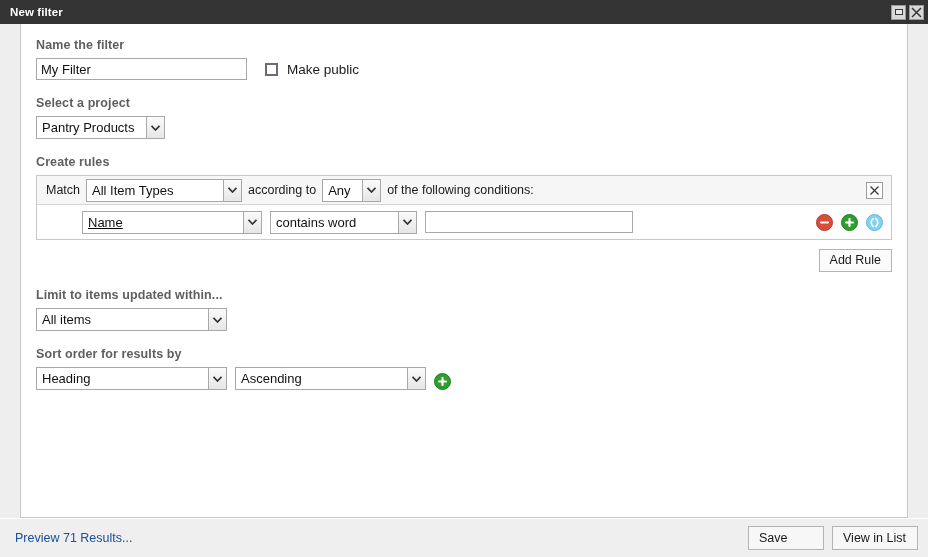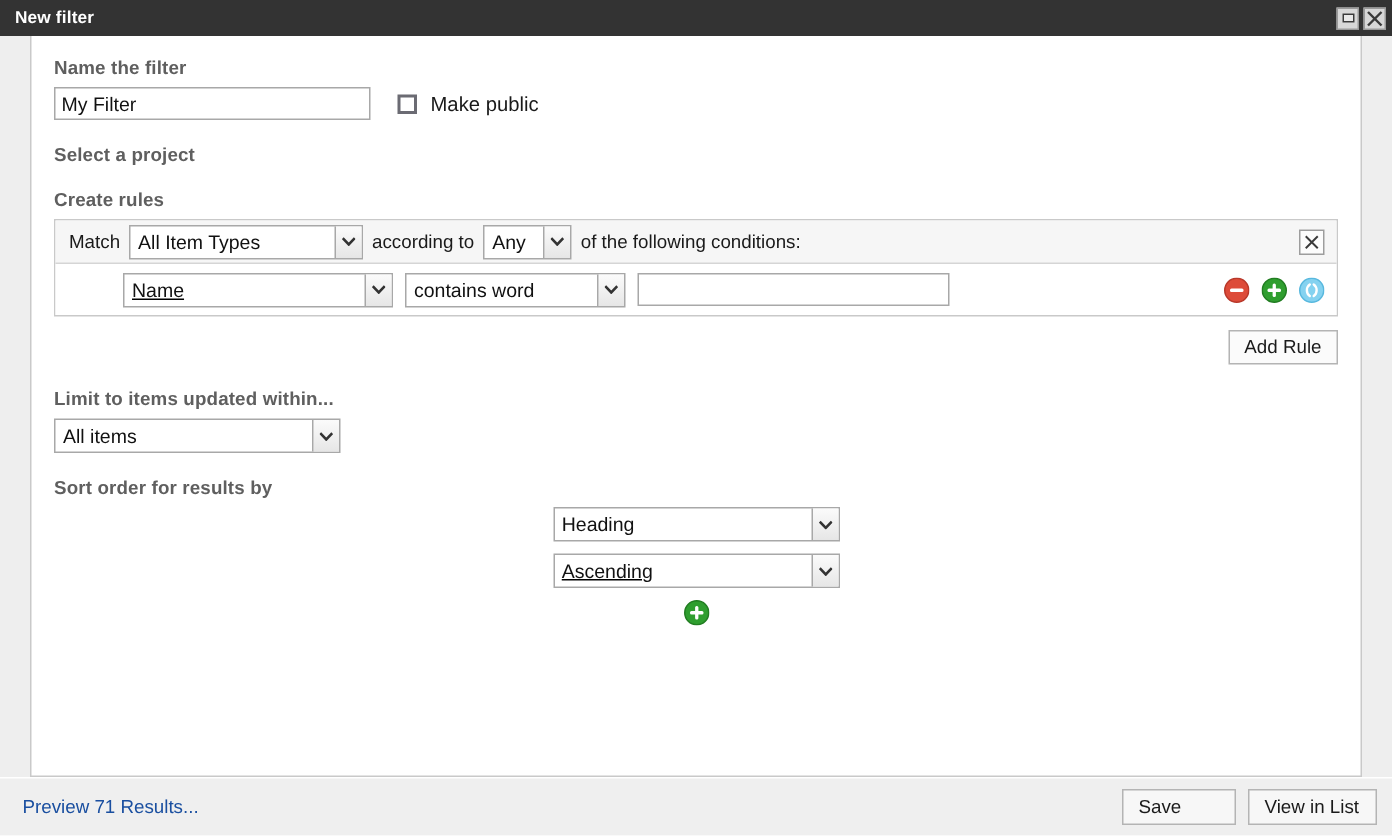--- a/index.html
+++ b/index.html
@@ -125,21 +125,21 @@
     width: 18px;
     border-left: 1px solid #a8a8a8;
     background: linear-gradient(#fbfbfb, #e6e6e6);
     display: flex; align-items: center; justify-content: center;
   }
   .select .sel-arrow svg { display: block; }
 
   .sel-project { width: 129px; }
   .sel-alldates { width: 191px; }
   .sel-heading  { width: 191px; }
-  .sel-asc      { width: 191px; text-decoration: underline; }
+  .sel-asc      { width: 191px; }
   .sel-itemtype { width: 156px; }
   .sel-any      { width: 59px; }
   .sel-field    { width: 180px; text-decoration: underline; }
   .sel-op       { width: 147px; }
 
   
   .rules-panel {
     border: 1px solid #c9c9c9;
     background: #ffffff;
     width: 100%;
@@ -203,21 +203,21 @@
     color: #1a1a1a;
     background: #fbfbfb;
     border: 1px solid #b4b4b4;
     height: 23px;
     padding: 0 10px;
     cursor: pointer;
     line-height: 21px;
   }
 
   .limit-block { margin-top: 2px; }
-  .sort-row { display: flex; align-items: center; gap: 8px; flex-direction: column; }
+  .sort-row { display: flex; align-items: flex-end; gap: 8px; }
 
   
   .footer {
     flex: 0 0 39px;
     height: 39px;
     background: #efefef;
     display: flex; align-items: center;
     padding: 0 10px 0 15px;
     border-top: 1px solid #ffffff;
   }
@@ -266,20 +266,28 @@
         <input class="text-input name-input" type="text" value="My Filter" style="">
         <div class="checkbox-wrap">
           <div class="checkbox"></div>
           <span class="checkbox-label">Make public</span>
         </div>
       </div>
     </div>
 
     <div class="block">
       <div class="section-label">Select a project</div>
+      <div class="select sel-project">
+        <span class="sel-value">Pantry Products</span>
+        <span class="sel-arrow">
+          <svg width="9" height="6" viewBox="0 0 9 6">
+              <path d="M0.5 0.8 L4.5 5 L8.5 0.8" fill="none" stroke="#333" stroke-width="1.7"></path>
+            </svg>
+        </span>
+      </div>
     </div>
 
     <div class="block">
       <div class="section-label">Create rules</div>
 
       <div class="rules-panel">
 
         <div class="rules-header">
           <span class="lbl first">Match</span>
           <div class="select sel-itemtype">

